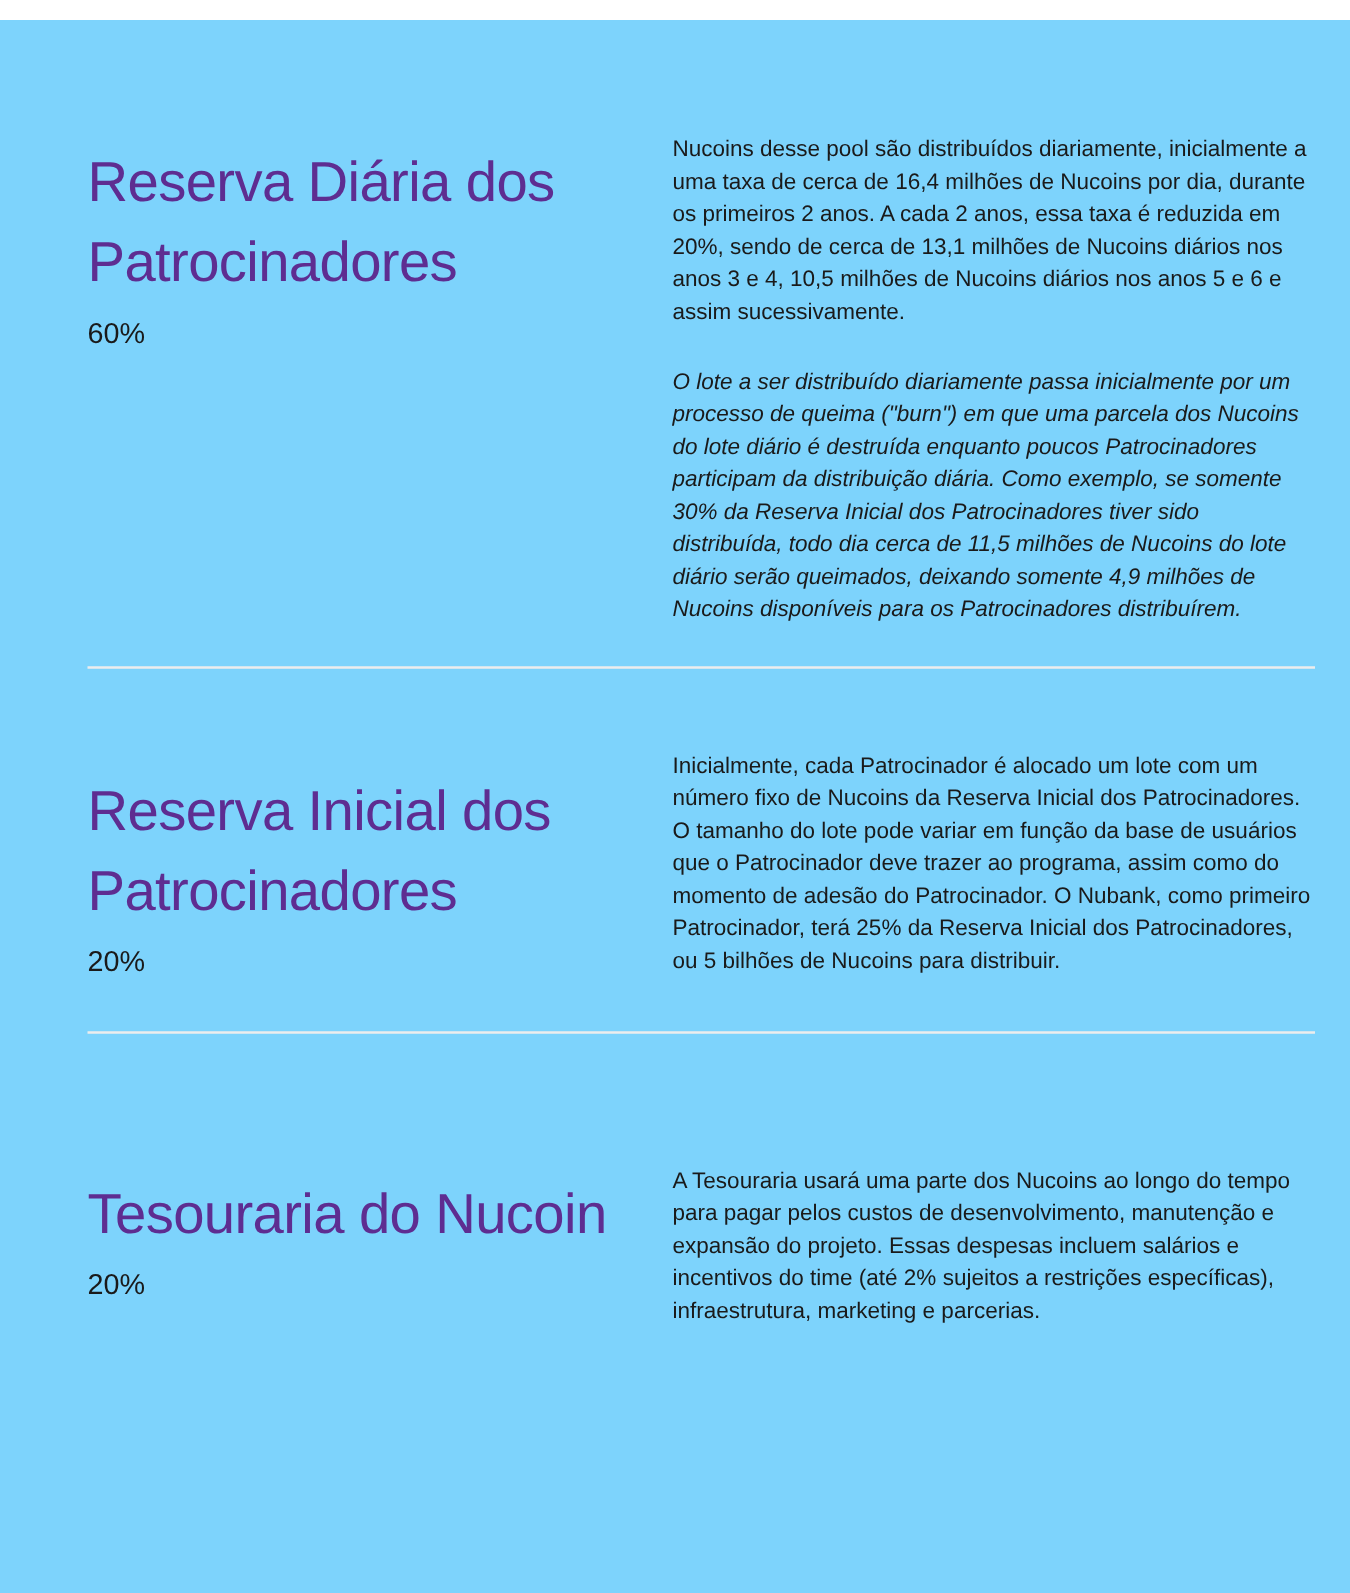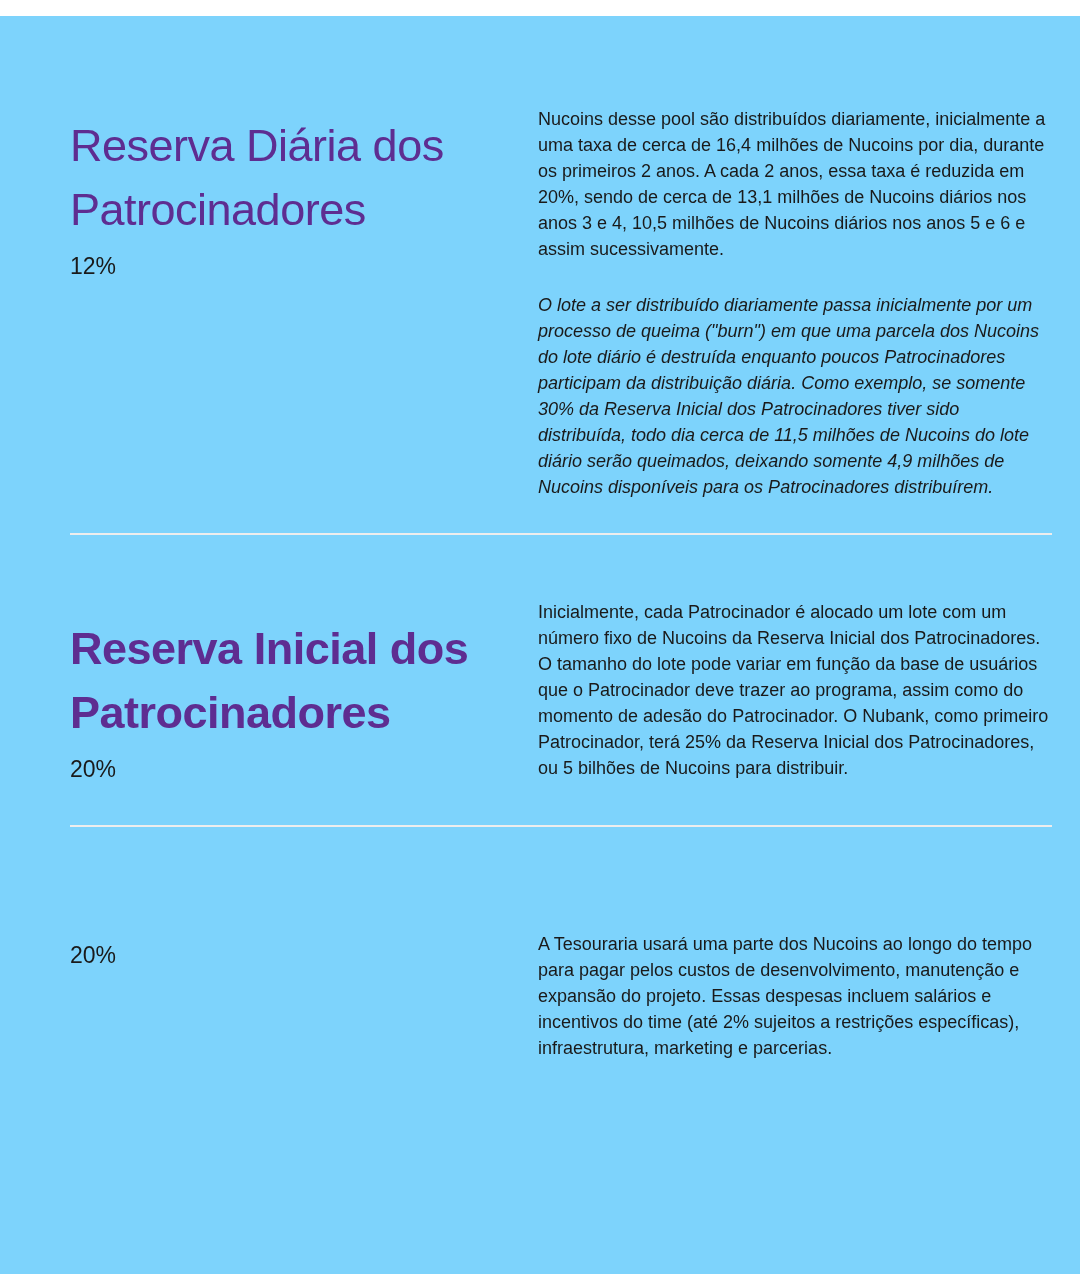--- a/index.html
+++ b/index.html
@@ -54,44 +54,45 @@
   }
 </style>
 </head>
 <body>
 
 <div class="page">
 
   <section class="row row-1">
     <div class="left">
       <h2 class="section-title">Reserva Diária dos Patrocinadores</h2>
-      <div class="pct">12%</div>
+      <div class="pct">60%</div>
     </div>
     <div class="right">
       <p>Nucoins desse pool são distribuídos diariamente, inicialmente a uma taxa de cerca de 16,4 milhões de Nucoins por dia, durante os primeiros 2 anos. A cada 2 anos, essa taxa é reduzida em 20%, sendo de cerca de 13,1 milhões de Nucoins diários nos anos 3 e 4, 10,5 milhões de Nucoins diários nos anos 5 e 6 e assim sucessivamente.</p>
       <p>O lote a ser distribuído diariamente passa inicialmente por um processo de queima ("burn") em que uma parcela dos Nucoins do lote diário é destruída enquanto poucos Patrocinadores participam da distribuição diária. Como exemplo, se somente 30% da Reserva Inicial dos Patrocinadores tiver sido distribuída, todo dia cerca de 11,5 milhões de Nucoins do lote diário serão queimados, deixando somente 4,9 milhões de Nucoins disponíveis para os Patrocinadores distribuírem.</p>
     </div>
   </section>
 
   <hr class="divider">
 
   <section class="row row-2">
     <div class="left">
-      <h2 class="section-title" style="margin-top: 18px; font-weight: bold;">Reserva Inicial dos Patrocinadores</h2>
+      <h2 class="section-title" style="margin-top: 18px;">Reserva Inicial dos Patrocinadores</h2>
       <div class="pct">20%</div>
     </div>
     <div class="right">
       <p>Inicialmente, cada Patrocinador é alocado um lote com um número fixo de Nucoins da Reserva Inicial dos Patrocinadores. O tamanho do lote pode variar em função da base de usuários que o Patrocinador deve trazer ao programa, assim como do momento de adesão do Patrocinador. O Nubank, como primeiro Patrocinador, terá 25% da Reserva Inicial dos Patrocinadores, ou 5 bilhões de Nucoins para distribuir.</p>
     </div>
   </section>
 
   <hr class="divider">
 
   <section class="row row-3">
     <div class="left">
+      <h2 class="section-title">Tesouraria do Nucoin</h2>
       <div class="pct">20%</div>
     </div>
     <div class="right">
       <p>A Tesouraria usará uma parte dos Nucoins ao longo do tempo para pagar pelos custos de desenvolvimento, manutenção e expansão do projeto. Essas despesas incluem salários e incentivos do time (até 2% sujeitos a restrições específicas), infraestrutura, marketing e parcerias.</p>
     </div>
   </section>
 
 </div>
 
 </body></html>

